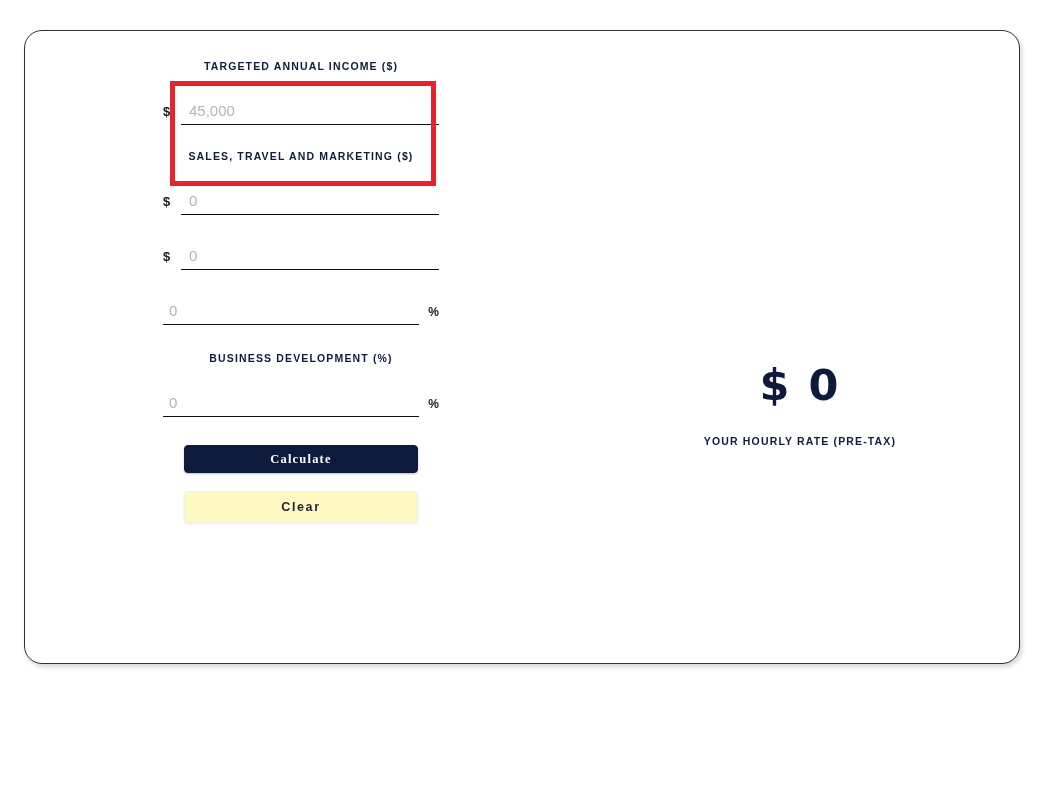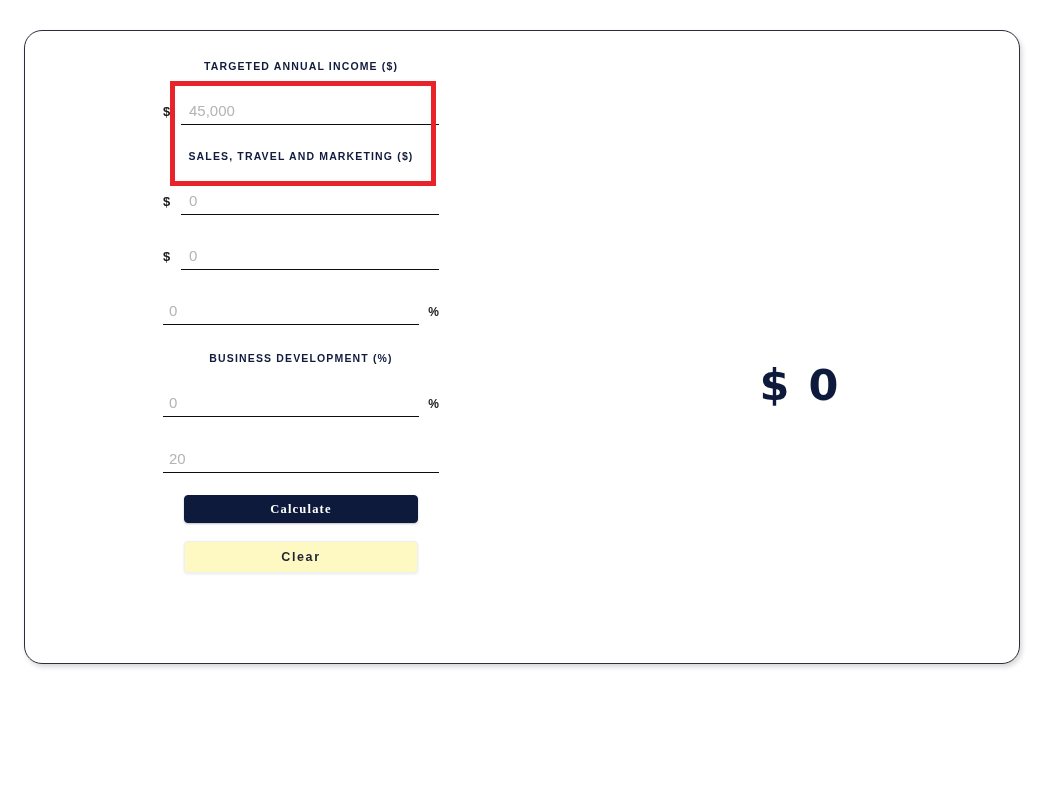--- a/index.html
+++ b/index.html
@@ -237,32 +237,30 @@
 
       <div class="field f5">
         <span class="field-label">Business Development (%)</span>
         <div class="input-row">
           <input class="text-input no-prefix" type="text" placeholder="0" style="">
           <span class="suffix">%</span>
         </div>
       </div>
 
       <div class="field f6">
-        <div class="input-row">
-          <input class="text-input no-prefix" type="text" placeholder="20" style="">
-        </div>
       </div>
 
       <div class="btns">
         <button class="btn btn-primary">Calculate</button>
         <button class="btn btn-secondary">Clear</button>
       </div>
 
     </div>
 
     <div class="col-result">
       <div class="result-value">$ 0</div>
+      <div class="result-label">Your Hourly Rate (Pre-Tax)</div>
     </div>
 
   </div>
 
   <div class="highlight-box"></div>
 </div>
 
 </body></html>

